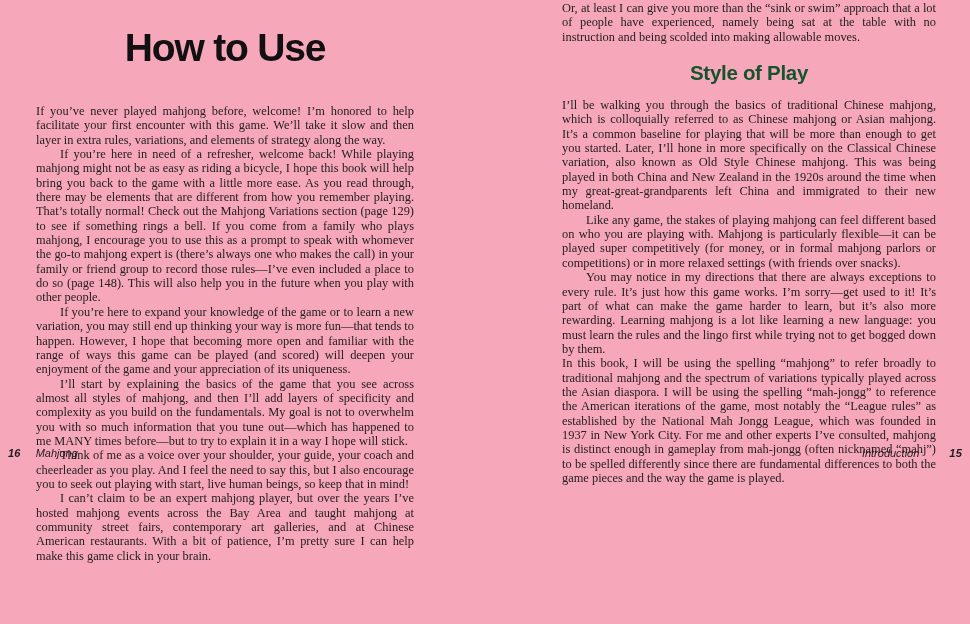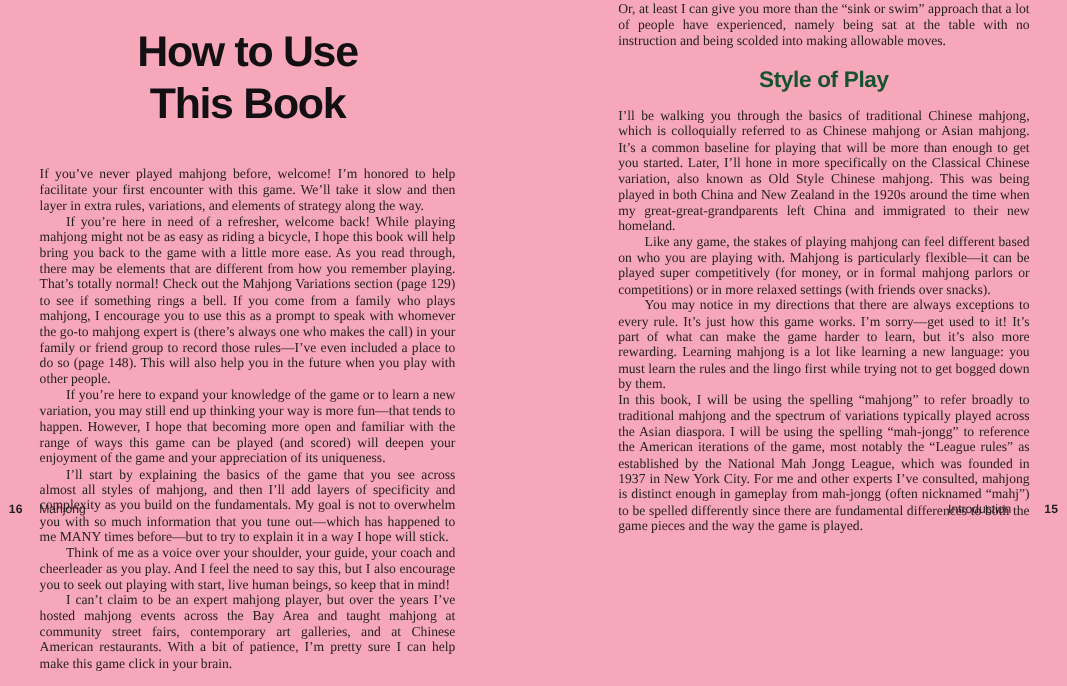--- a/index.html
+++ b/index.html
@@ -52,41 +52,40 @@
     font-size:20.5px;
     letter-spacing:-0.3px;
     text-align:center;
     color:#14532d;
     margin-top:17px;
     margin-bottom:13px;
   }
 
   
   .footer {
-    position:absolute; bottom:13px;
+    position:absolute; bottom:23px;
     font-family:"Liberation Sans", sans-serif;
     font-size:11px;
     color:#211c20;
-    display:flex; align-items:baseline;
+    display:flex; align-items:baseline;font-style:italic;
   }
   .footer-left { left:8px; }
   .footer-right { right:8px; }
   .footer .page-num { font-weight:700; letter-spacing:0.2px; }
   .footer-left .section-label { margin-left:15px; }
   .footer-right .section-label { margin-right:30px;text-align:right; }
 </style>
 </head>
 <body>
 
 <div class="spread">
 
   <div class="page-left">
     <h1 class="book-title">
       <span>How to Use</span><br>
-      <span>This Book</span>
     </h1>
     <div class="body-text">
       <p>If you’ve never played mahjong before, welcome! I’m honored to help facilitate your first encounter with this game. We’ll take it slow and then layer in extra rules, variations, and elements of strategy along the way.</p>
       <p class="indent">If you’re here in need of a refresher, welcome back! While playing mahjong might not be as easy as riding a bicycle, I hope this book will help bring you back to the game with a little more ease. As you read through, there may be elements that are different from how you remember playing. That’s totally normal! Check out the Mahjong Variations section (page 129) to see if something rings a bell. If you come from a family who plays mahjong, I encourage you to use this as a prompt to speak with whomever the go-to mahjong expert is (there’s always one who makes the call) in your family or friend group to record those rules—I’ve even included a place to do so (page 148). This will also help you in the future when you play with other people.</p>
       <p class="indent">If you’re here to expand your knowledge of the game or to learn a new variation, you may still end up thinking your way is more fun—that tends to happen. However, I hope that becoming more open and familiar with the range of ways this game can be played (and scored) will deepen your enjoyment of the game and your appreciation of its uniqueness.</p>
       <p class="indent">I’ll start by explaining the basics of the game that you see across almost all styles of mahjong, and then I’ll add layers of specificity and complexity as you build on the fundamentals. My goal is not to overwhelm you with so much information that you tune out—which has happened to me MANY times before—but to try to explain it in a way I hope will stick.</p>
       <p class="indent">Think of me as a voice over your shoulder, your guide, your coach and cheerleader as you play. And I feel the need to say this, but I also encourage you to seek out playing with start, live human beings, so keep that in mind!</p>
       <p class="indent">I can’t claim to be an expert mahjong player, but over the years I’ve hosted mahjong events across the Bay Area and taught mahjong at community street fairs, contemporary art galleries, and at Chinese American restaurants. With a bit of patience, I’m pretty sure I can help make this game click in your brain.</p>
     </div>
   </div>

